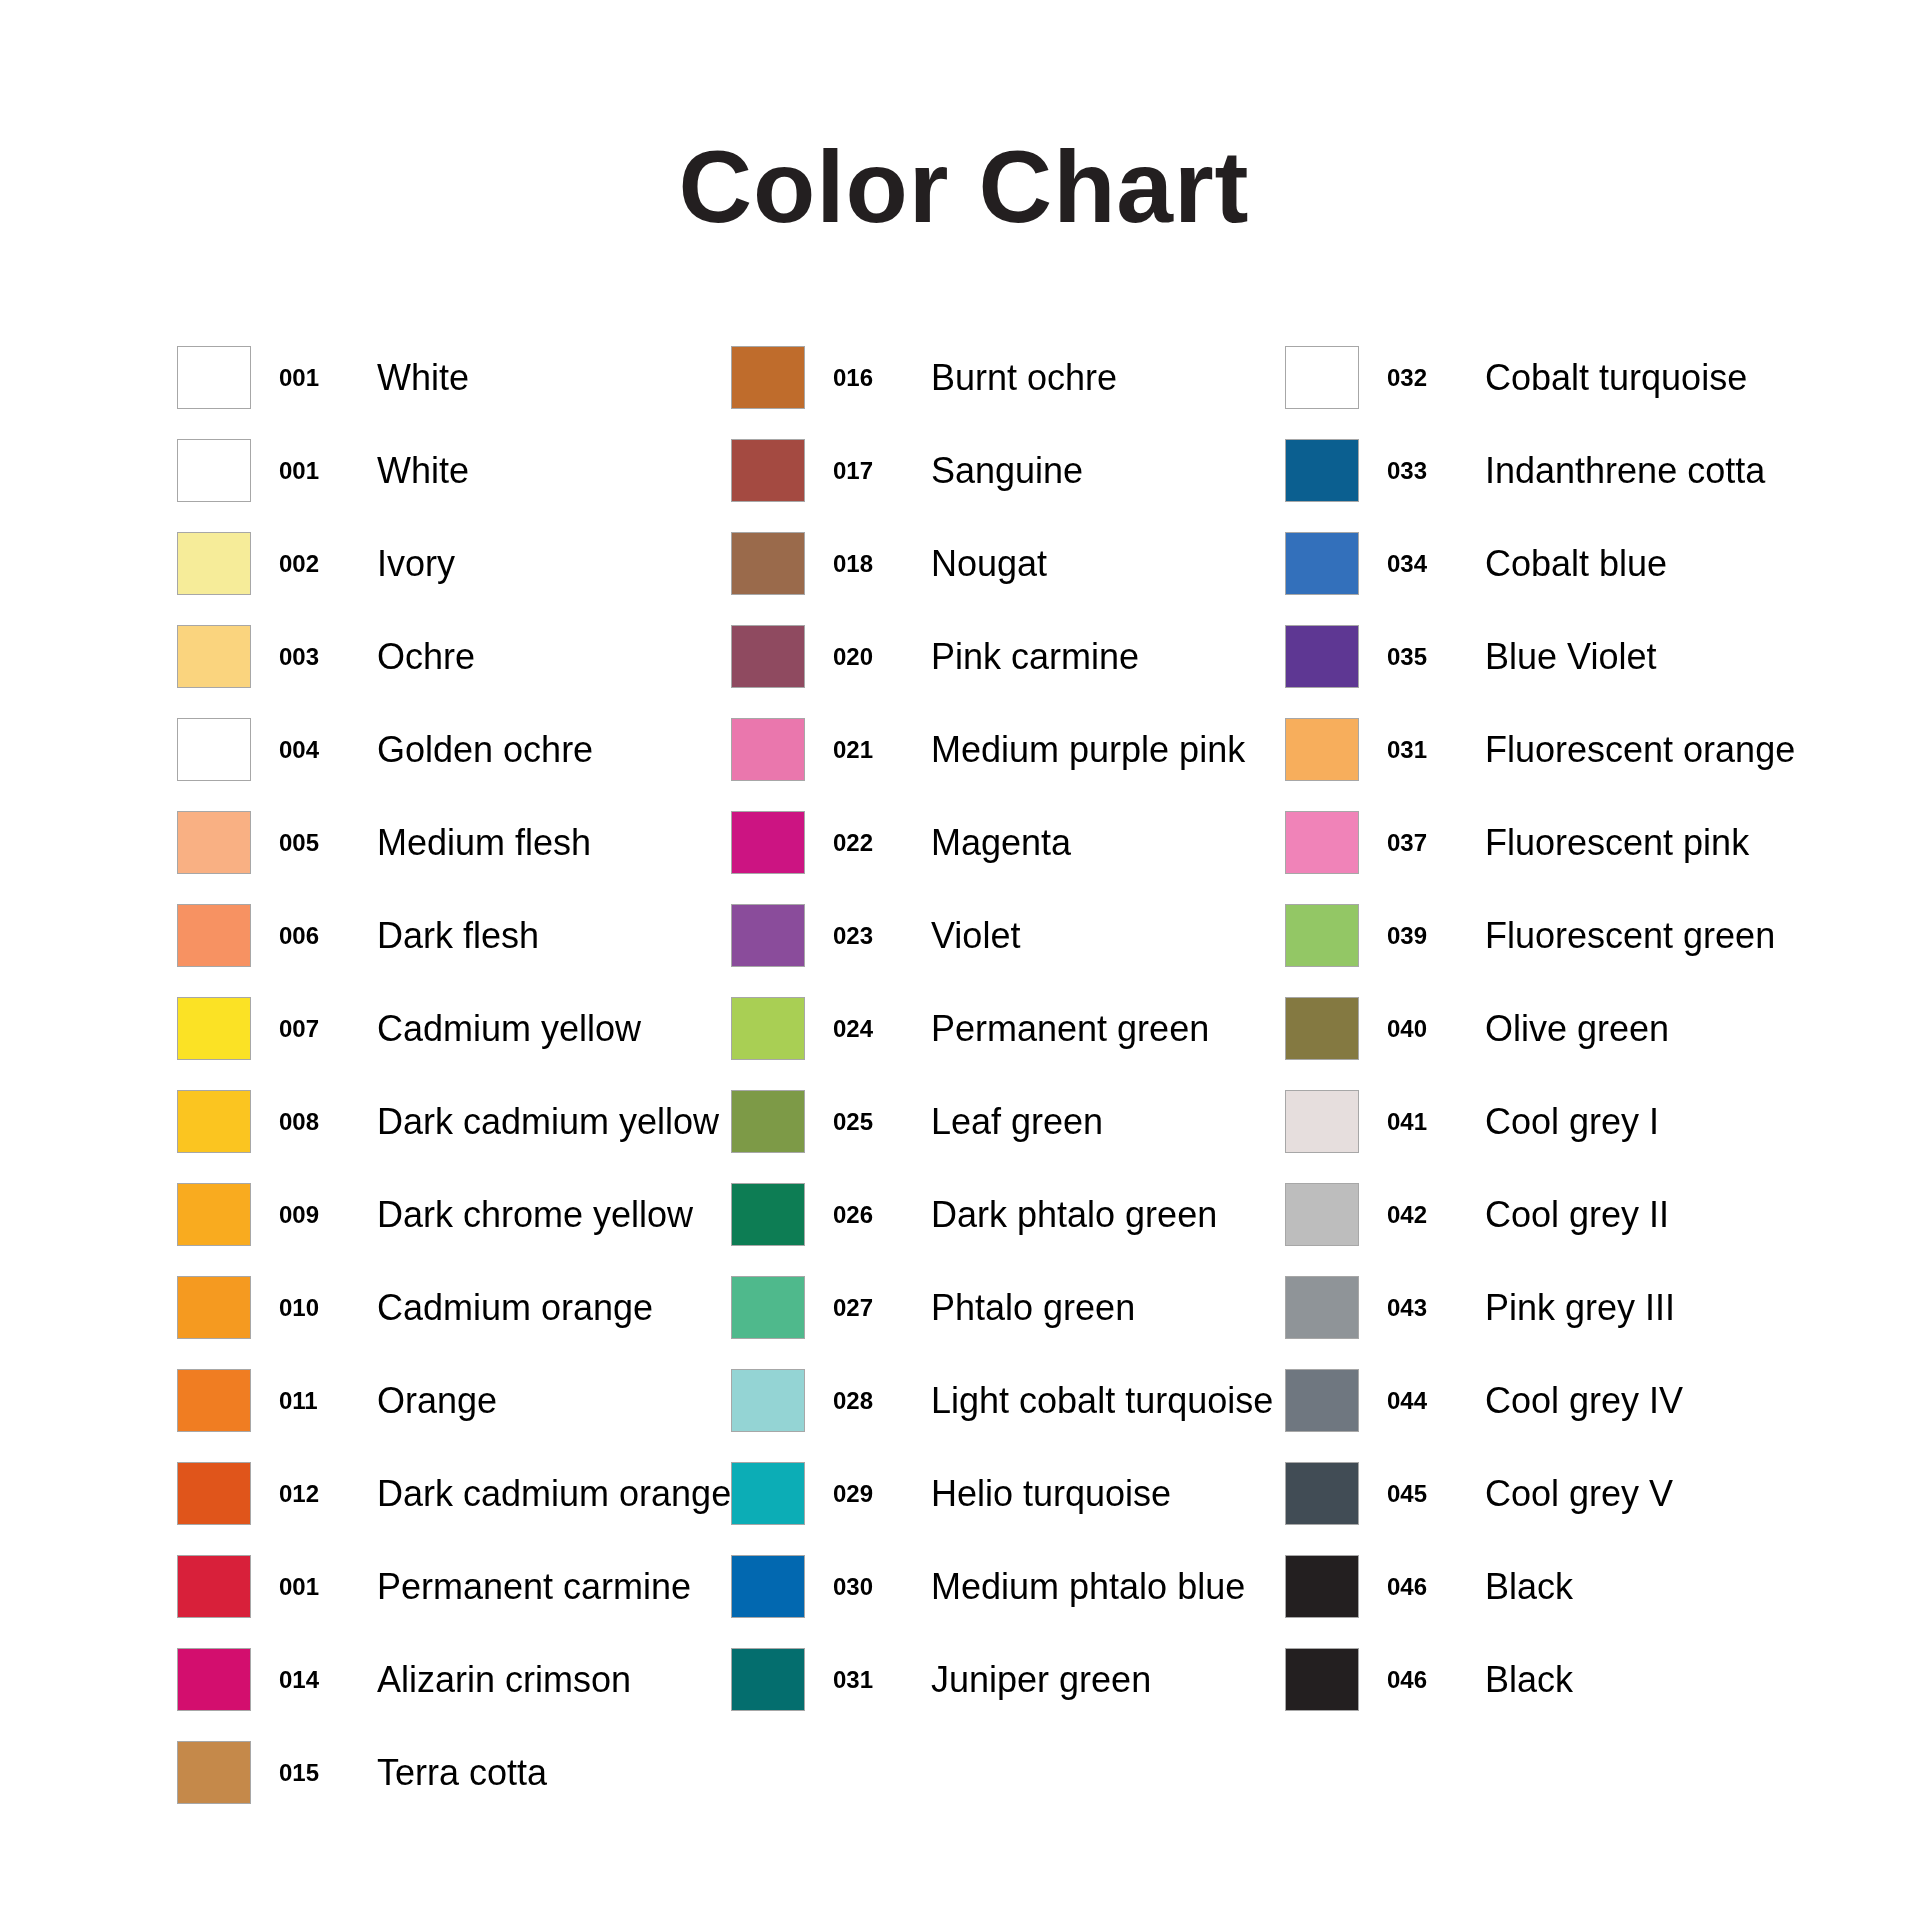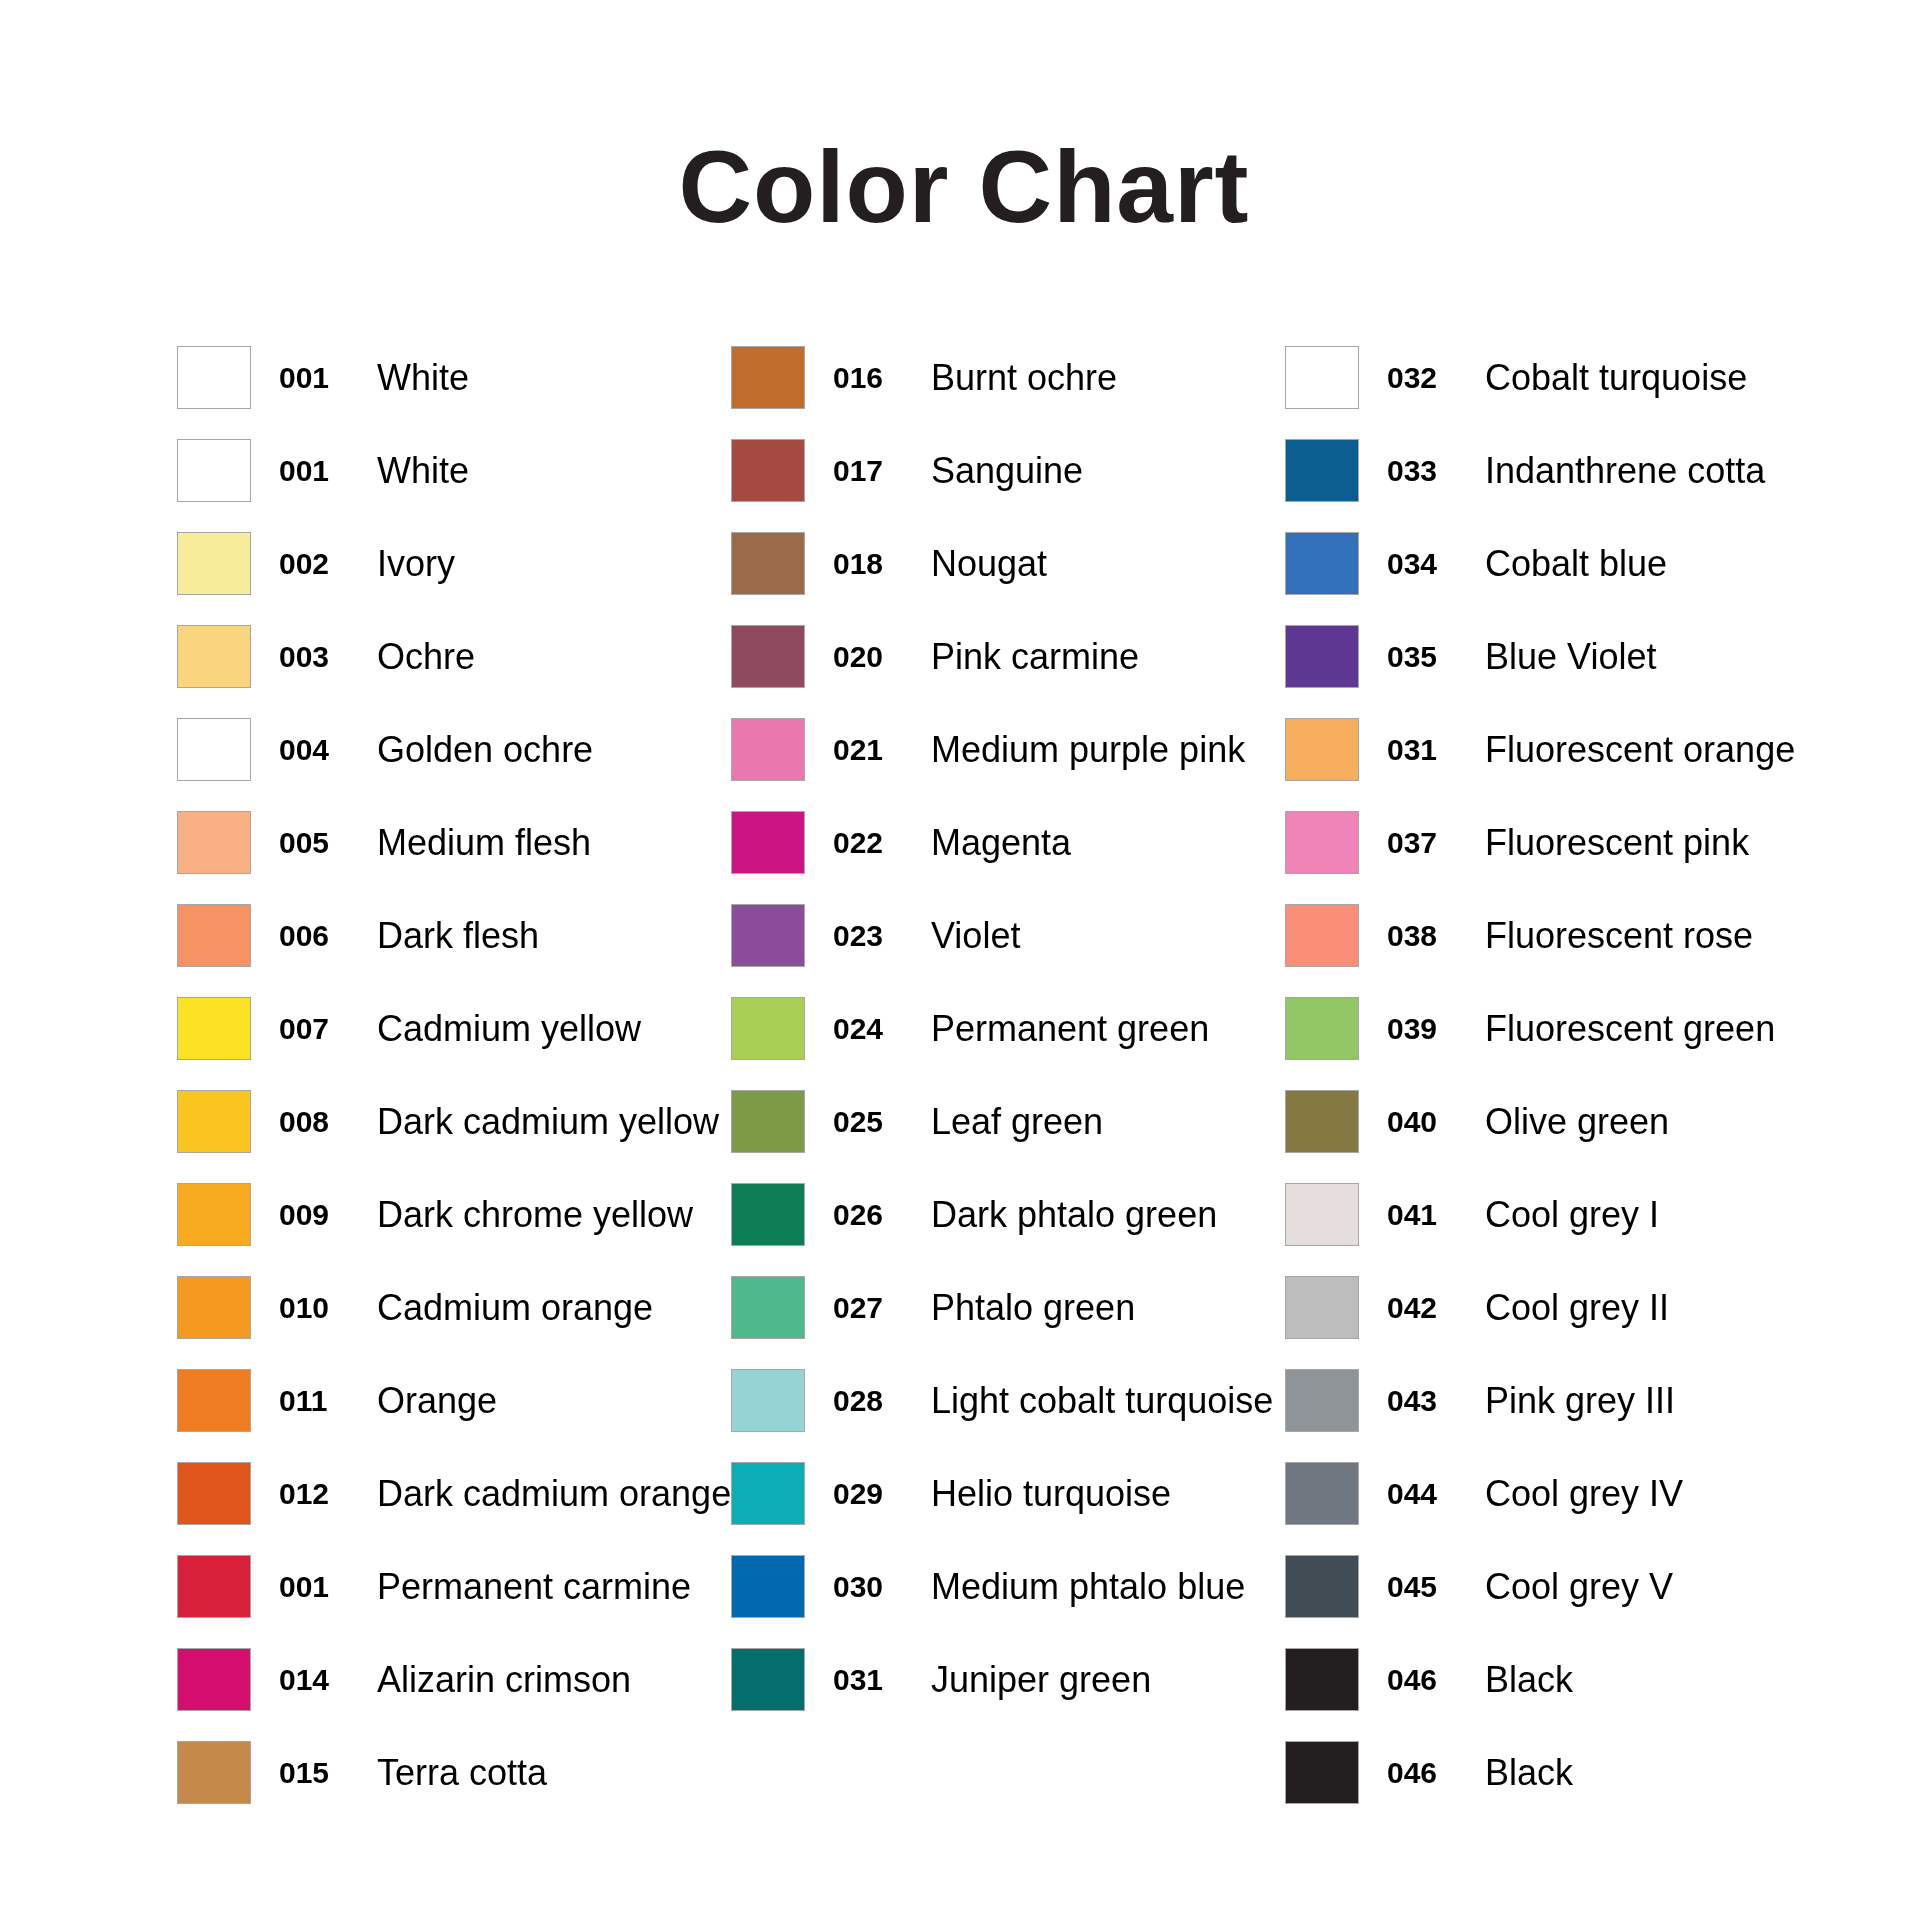--- a/index.html
+++ b/index.html
@@ -61,21 +61,21 @@
     width: 74px;
     height: 63px;
     border: 1.5px solid #a7a7a7;
     box-sizing: border-box;
     flex: 0 0 auto;
   }
   .code {
     width: 98px;
     flex: 0 0 auto;
     margin-left: 28px;
-    font-size: 30px;
+    font-size: 24px;
     font-weight: 700;
     letter-spacing: 0px;
     color: #000000;
     white-space: nowrap;
   }
   .cname {
     flex: 1 1 auto;
     font-size: 36px;
     font-weight: 400;
     color: #000000;
@@ -274,25 +274,20 @@
           <div class="swatch" style="background: rgb(247, 174, 92);"></div>
           <div class="code">031</div>
           <div class="cname">Fluorescent orange</div>
         </div>
         <div class="swatch-row">
           <div class="swatch" style="background: rgb(240, 131, 184);"></div>
           <div class="code">037</div>
           <div class="cname">Fluorescent pink</div>
         </div>
         <div class="swatch-row">
-          <div class="swatch" style="background: rgb(248, 143, 118);"></div>
-          <div class="code">038</div>
-          <div class="cname">Fluorescent rose</div>
-        </div>
-        <div class="swatch-row">
           <div class="swatch" style="background: rgb(147, 199, 101);"></div>
           <div class="code">039</div>
           <div class="cname">Fluorescent green</div>
         </div>
         <div class="swatch-row">
           <div class="swatch" style="background: rgb(132, 121, 65);"></div>
           <div class="code">040</div>
           <div class="cname">Olive green</div>
         </div>
         <div class="swatch-row">

